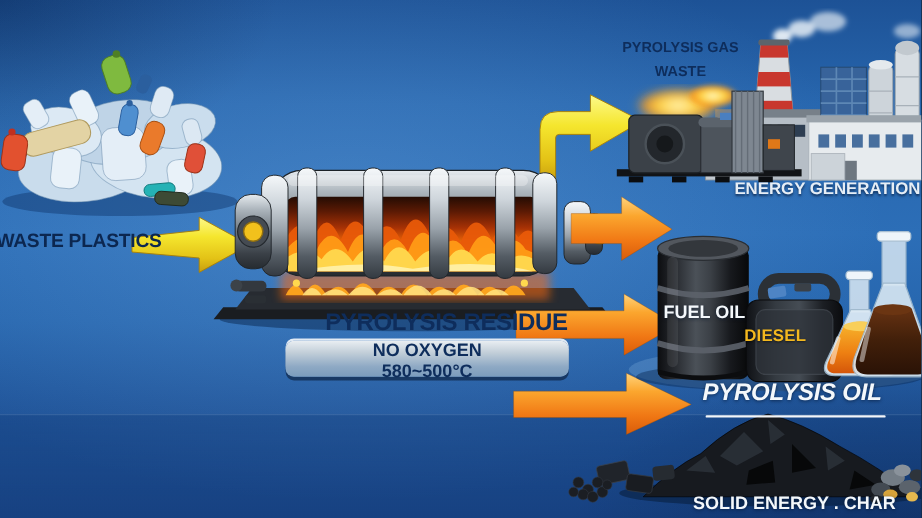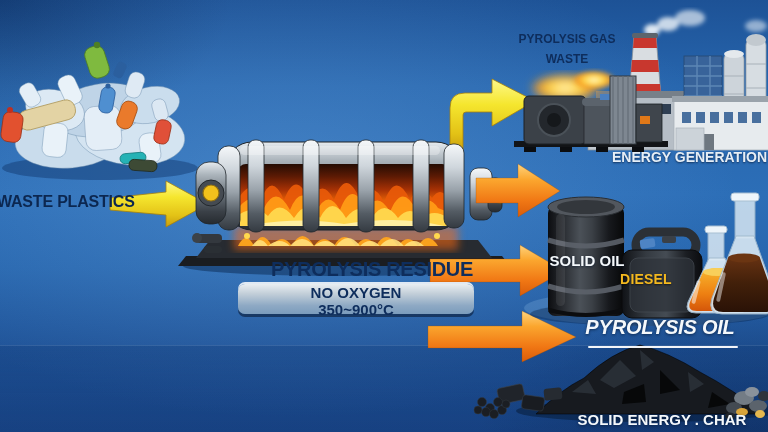--- a/index.html
+++ b/index.html
@@ -382,23 +382,23 @@
     <div>WASTE</div>
   </div>
 
   <div class="lbl energy">ENERGY GENERATION</div>
 
   <div class="lbl navy rtitle">PYROLYSIS RESIDUE</div>
 
   <div class="cond-bar">
     <div class="cond-cell c1">NO OXYGEN</div>
     <div class="cond-div"></div>
-    <div class="cond-cell c2">350~900°C</div>
+    <div class="cond-cell c2">580~500°C</div>
   </div>
 
-  <div class="lbl white fueloil">SOLID OIL</div>
+  <div class="lbl white fueloil">FUEL OIL</div>
   <div class="lbl diesel">DIESEL</div>
 
   <div class="lbl white pyoil">PYROLYSIS OIL</div>
   <div class="pyoil-line"></div>
 
   <div class="lbl white solid">SOLID ENERGY . CHAR</div>
 </div>
 
 </body></html>

